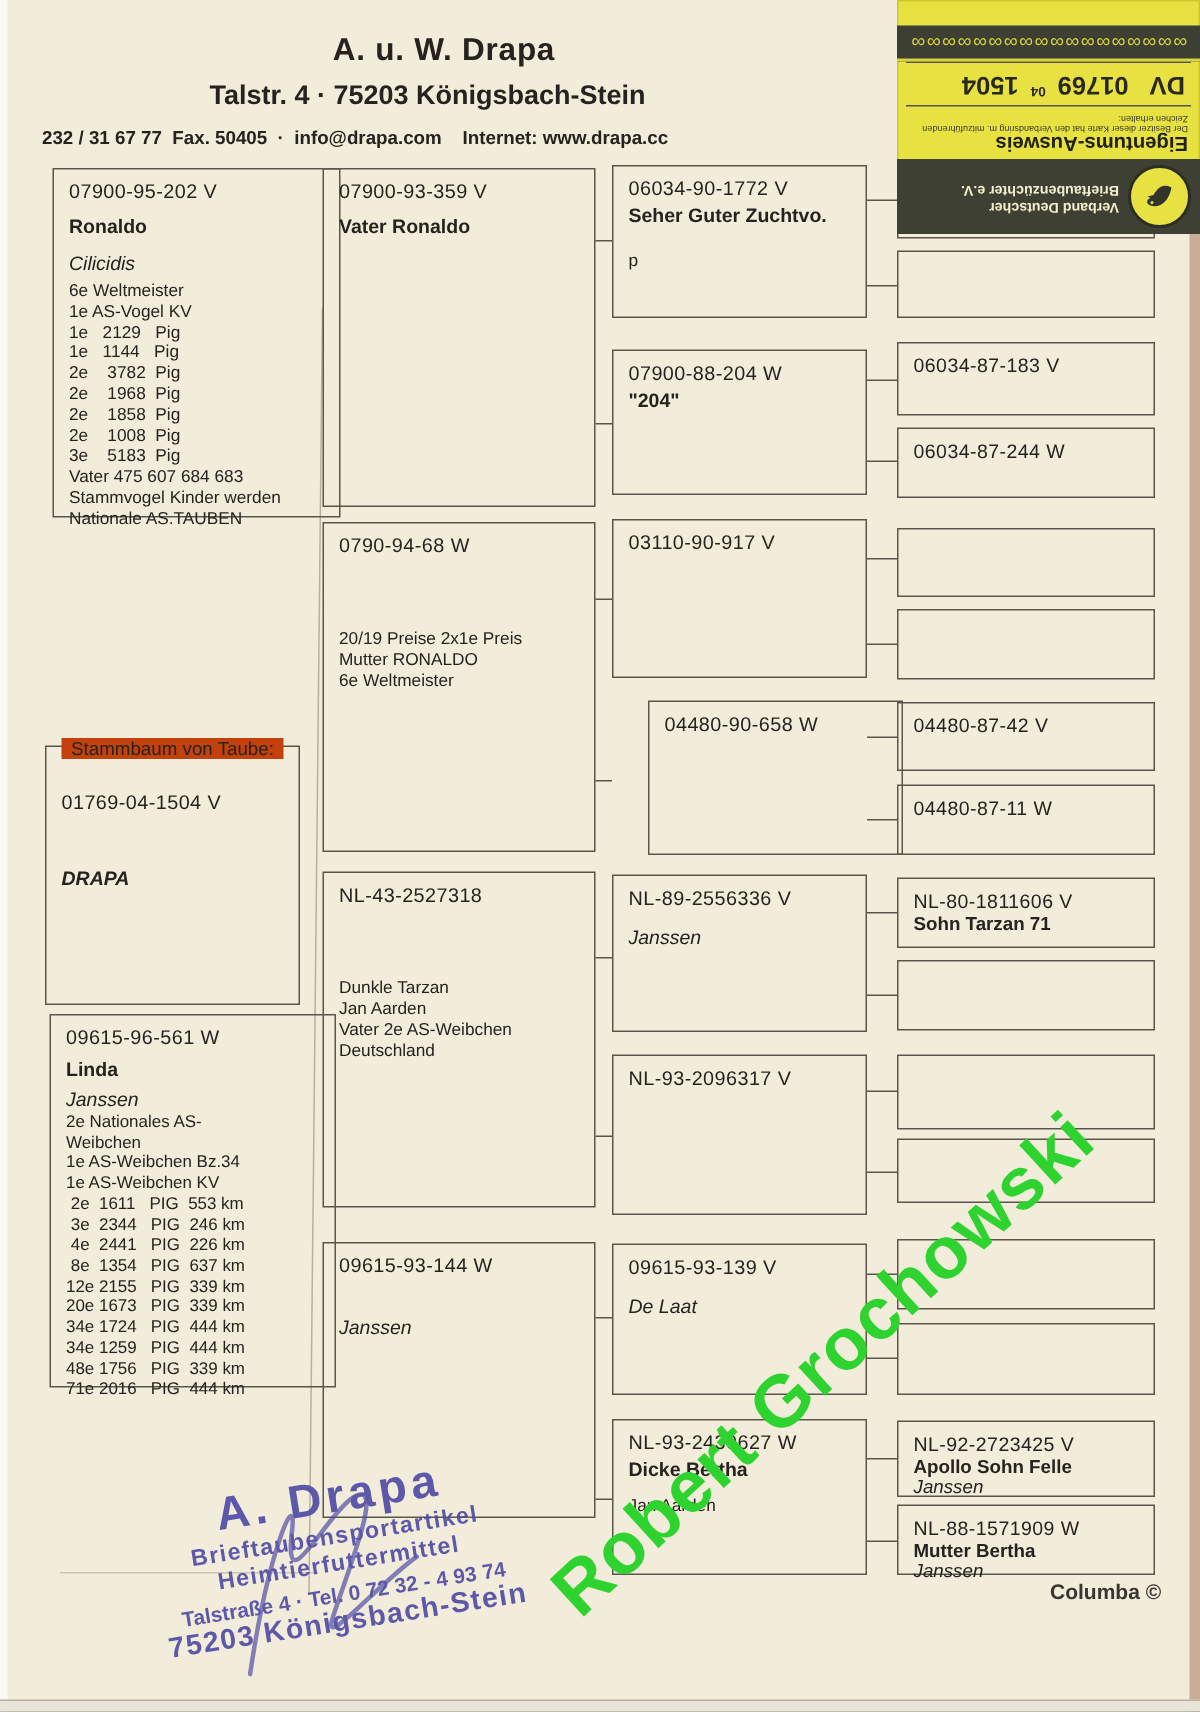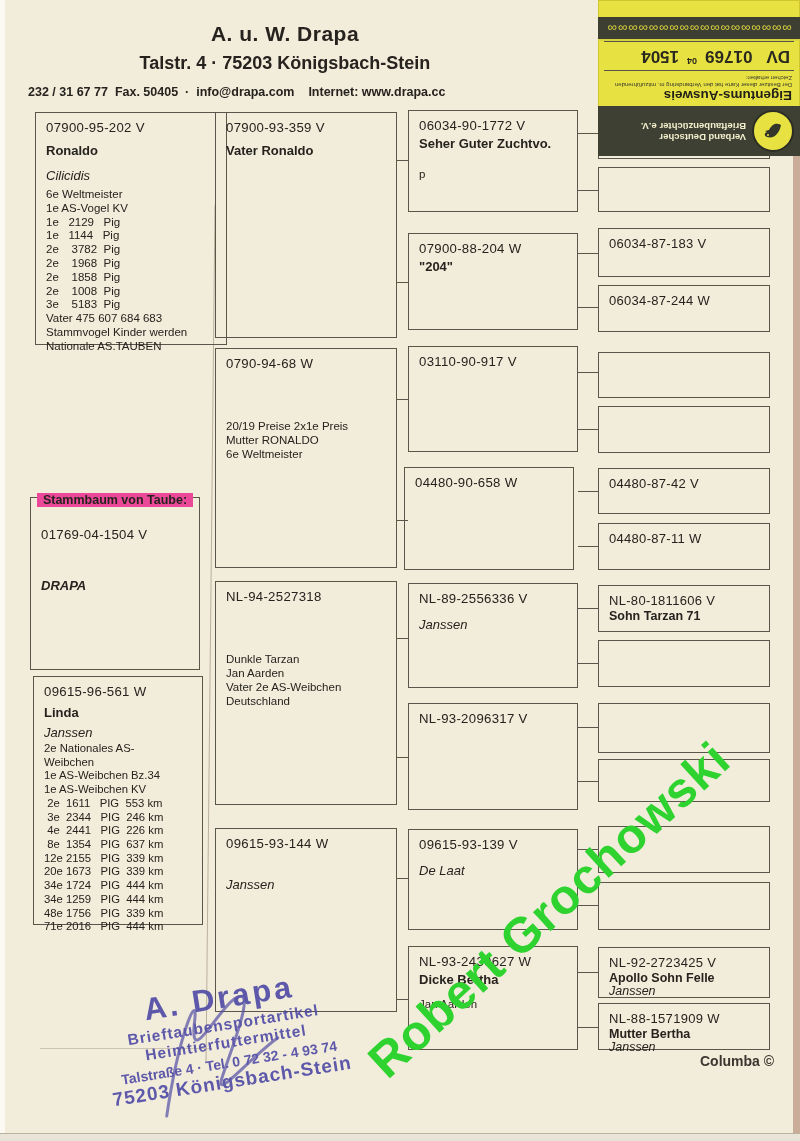--- a/index.html
+++ b/index.html
@@ -10,37 +10,37 @@
     color:#26231e;
   }
   
   .edge-left{position:absolute;left:0;top:0;width:5px;height:100%;background:#fbf9f1;}
   .edge-right{position:absolute;right:0;top:0;width:7px;height:100%;background:#aa7a62;opacity:.55;}
   .edge-bottom{position:absolute;left:0;bottom:0;width:100%;height:7px;background:#e8e4d8;border-top:1px solid #b8b0a0;}
   .crease{position:absolute;left:210px;top:205px;width:1px;height:858px;background:rgba(120,105,80,.45);transform:rotate(.6deg);}
   .crease2{position:absolute;left:40px;top:1048px;width:172px;height:1px;background:rgba(120,105,80,.3);}
 
   
-  .hdr-title{position:absolute;left:0;top:22px;width:570px;text-align:center;font-size:21px;font-weight:700;letter-spacing:.5px;}
+  .hdr-title{position:absolute;left:0;top:22px;width:570px;text-align:center;font-size:21px;font-weight:700;letter-spacing:.5px;padding-left:11px;}
   .hdr-sub{position:absolute;left:0;top:53px;width:570px;text-align:center;font-size:18px;font-weight:700;}
   .hdr-contact{position:absolute;left:28px;top:85px;font-size:12.5px;font-weight:700;white-space:pre;}
 
   
   .pbox{position:absolute;border:1px solid #5a564c;padding:7px 10px;box-sizing:border-box;background:transparent;}
   .ring{font-size:13.2px;letter-spacing:.3px;}
   .bname{font-size:13px;font-weight:700;}
   .strain{font-size:13px;font-style:italic;}
   .blines{margin-top:4px;}
   .bline{font-size:11.5px;line-height:1.22;white-space:pre;}
   .stub{position:absolute;height:1px;background:#5a564c;}
 
   .pbox-subject .subject-label{
     position:absolute;top:-8px;left:0;width:100%;text-align:center;
   }
-  .pbox-subject .subject-label span{background:#ec4899;padding:0 6px;font-size:12.5px;font-weight:bold;}
+  .pbox-subject .subject-label span{background:#c2410c;padding:0 6px;font-size:12.5px;}
   .pbox-subject .ring{margin-top:22px;}
   .pbox-subject .strain{margin-top:36px;font-weight:700;}
   .pbox-father .bline{font-size:11.5px;line-height:1.2;}
   .pbox-mother .bline{font-size:11.3px;line-height:1.215;}
   .pbox-mother .bname{margin-top:6px;}
   .pbox-mother .strain{margin-top:5px;}
   .pbox-father .bname{margin-top:8px;}
   .pbox-father .strain{margin-top:10px;}
   .pbox-g .ring{font-size:13px;}
   .pbox-g .bname{font-size:12.5px;margin-top:1px;}
@@ -114,21 +114,21 @@
           <div class="bline">Vater 475 607 684 683</div>
           <div class="bline">Stammvogel Kinder werden</div>
           <div class="bline">Nationale AS.TAUBEN</div>
         </div>
       </div>
       <div class="pbox pbox-subject" style="left: 30px; top: 497px; width: 170px; height: 173px;">
         <div class="subject-label"><span>Stammbaum von Taube:</span></div>
         <div class="ring">01769-04-1504 V</div>
         <div class="strain">DRAPA</div>
       </div>
-      <div class="pbox pbox-mother" style="left: 33px; top: 676px; width: 170px; height: 249px;">
+      <div class="pbox pbox-mother" style="left: 33px; top: 676px; width: 191px; height: 249px;">
         <div class="ring">09615-96-561 W</div>
         <div class="bname">Linda</div>
         <div class="strain">Janssen</div>
         <div class="blines" style="margin-top: 2px;">
           <div class="bline">2e Nationales AS-</div>
           <div class="bline">Weibchen</div>
           <div class="bline">1e AS-Weibchen Bz.34</div>
           <div class="bline">1e AS-Weibchen KV</div>
           <div class="bline"> 2e  1611   PIG  553 km</div>
           <div class="bline"> 3e  2344   PIG  246 km</div>
@@ -148,21 +148,21 @@
       </div>
       <div class="pbox pbox-fm" style="left: 215px; top: 348px; width: 182px; height: 220px;">
         <div class="ring">0790-94-68 W</div>
         <div class="blines" style="margin-top: 48px;">
           <div class="bline">20/19 Preise 2x1e Preis</div>
           <div class="bline">Mutter RONALDO</div>
           <div class="bline">6e Weltmeister</div>
         </div>
       </div>
       <div class="pbox pbox-mf" style="left: 215px; top: 581px; width: 182px; height: 224px;">
-        <div class="ring">NL-94-2527318</div>
+        <div class="ring">NL-43-2527318</div>
         <div class="blines" style="margin-top: 48px;">
           <div class="bline">Dunkle Tarzan</div>
           <div class="bline">Jan Aarden</div>
           <div class="bline">Vater 2e AS-Weibchen</div>
           <div class="bline">Deutschland</div>
         </div>
       </div>
       <div class="pbox pbox-mm" style="left: 215px; top: 828px; width: 182px; height: 184px;">
         <div class="ring">09615-93-144 W</div>
         <div class="strain" style="margin-top: 26px;">Janssen</div>
@@ -174,21 +174,21 @@
           <div class="bline">p</div>
         </div>
       </div>
       <div class="pbox pbox-ffm" style="left: 408px; top: 233px; width: 170px; height: 97px;">
         <div class="ring">07900-88-204 W</div>
         <div class="bname" style="margin-top: 3px;">"204"</div>
       </div>
       <div class="pbox pbox-fmf" style="left: 408px; top: 346px; width: 170px; height: 106px;">
         <div class="ring">03110-90-917 V</div>
       </div>
-      <div class="pbox pbox-fmm" style="left: 404px; top: 467px; width: 170px; height: 103px;">
+      <div class="pbox pbox-fmm" style="left: 432px; top: 467px; width: 170px; height: 103px;">
         <div class="ring">04480-90-658 W</div>
       </div>
       <div class="pbox pbox-mff" style="left: 408px; top: 583px; width: 170px; height: 105px;">
         <div class="ring">NL-89-2556336 V</div>
         <div class="strain" style="margin-top: 11px;">Janssen</div>
       </div>
       <div class="pbox pbox-mfm" style="left: 408px; top: 703px; width: 170px; height: 107px;">
         <div class="ring">NL-93-2096317 V</div>
       </div>
       <div class="pbox pbox-mmf" style="left: 408px; top: 829px; width: 170px; height: 101px;">

